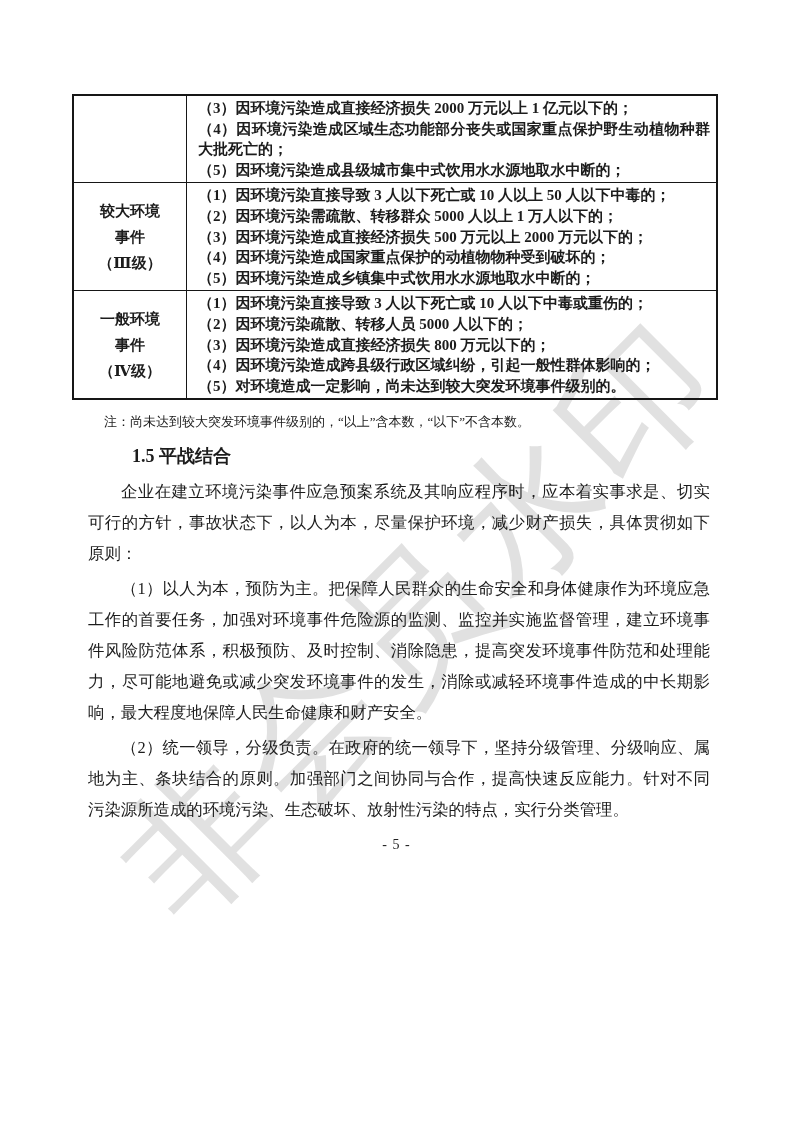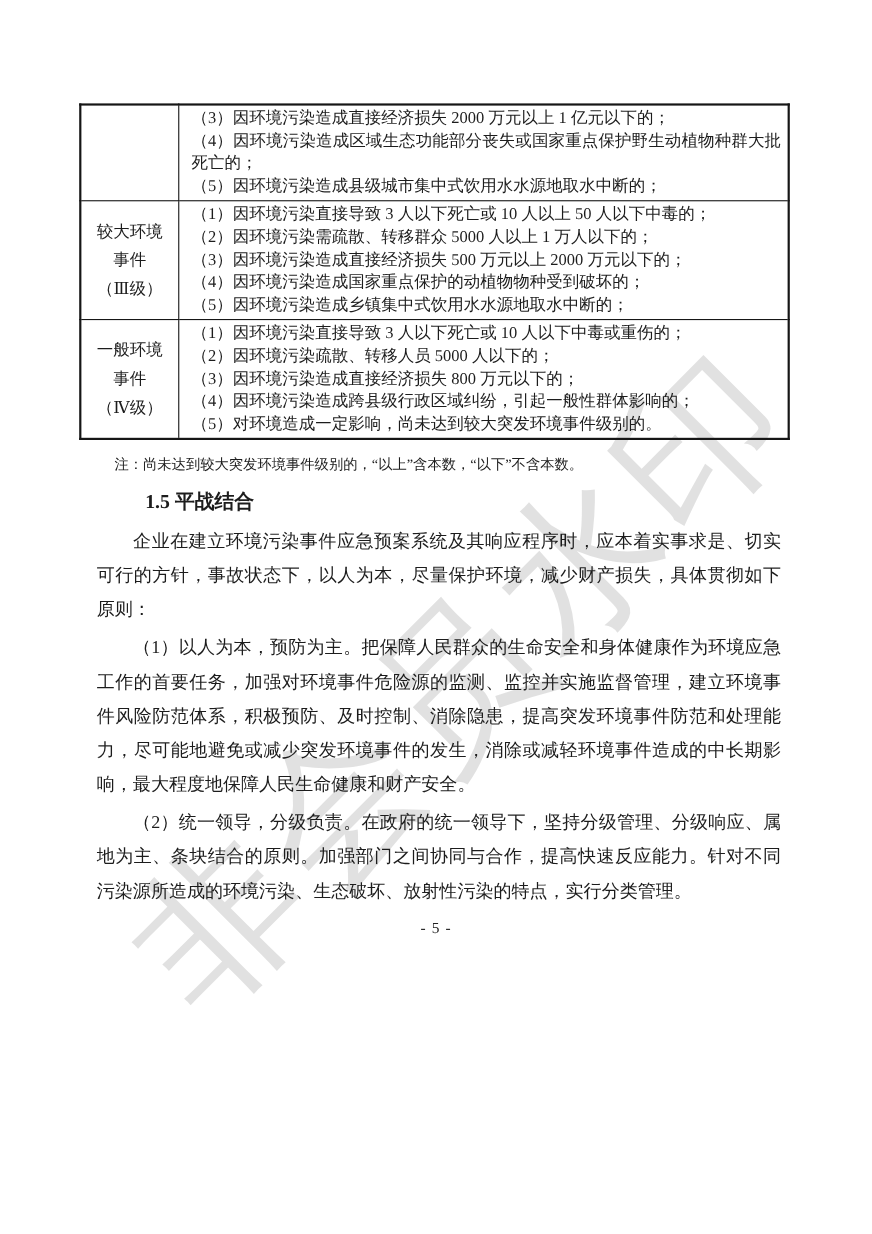--- a/index.html
+++ b/index.html
@@ -35,31 +35,32 @@
   .content {
     position: relative;
     z-index: 2;
   }
   table.cls-table {
     border-collapse: collapse;
     table-layout: fixed;
     margin: 94px 0 0 72px;
     width: 646px;
     border: 2px solid #161616;
+    font-weight: bold;
   }
   table.cls-table td {
     border: 1.5px solid #161616;
     vertical-align: middle;
   }
   td.level-cell {
     width: 80px;
     text-align: center;
     font-size: 15px;
     line-height: 26px;
-    padding: 2px 4px;
+    padding: 2px 16px;
   }
   td.items-cell {
     font-size: 15px;
     line-height: 20.6px;
     padding: 2px 6px 2px 11px;
     text-align: justify;
   }
   .criterion {
     margin: 0;
   }

